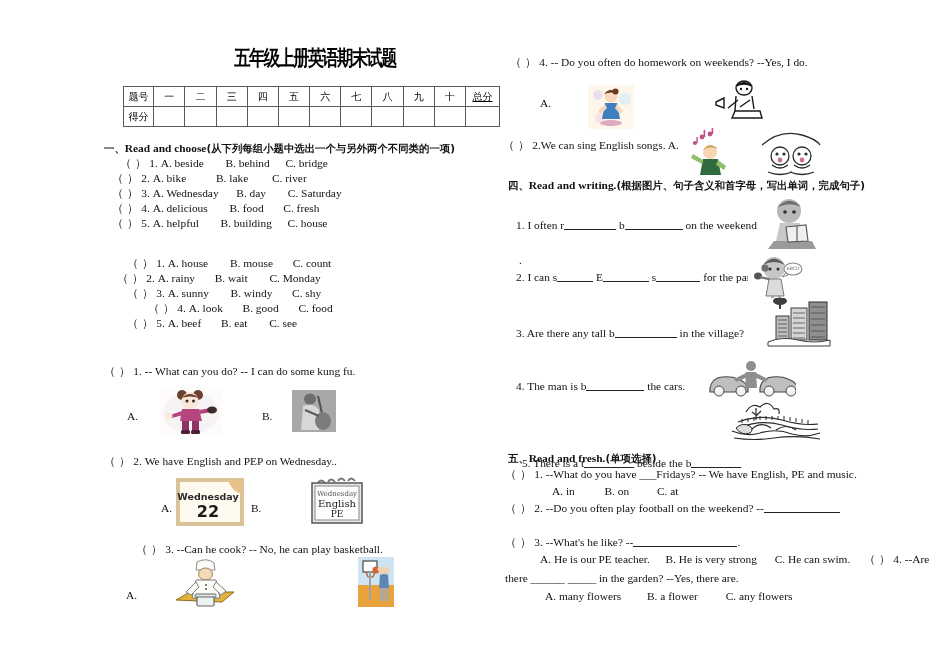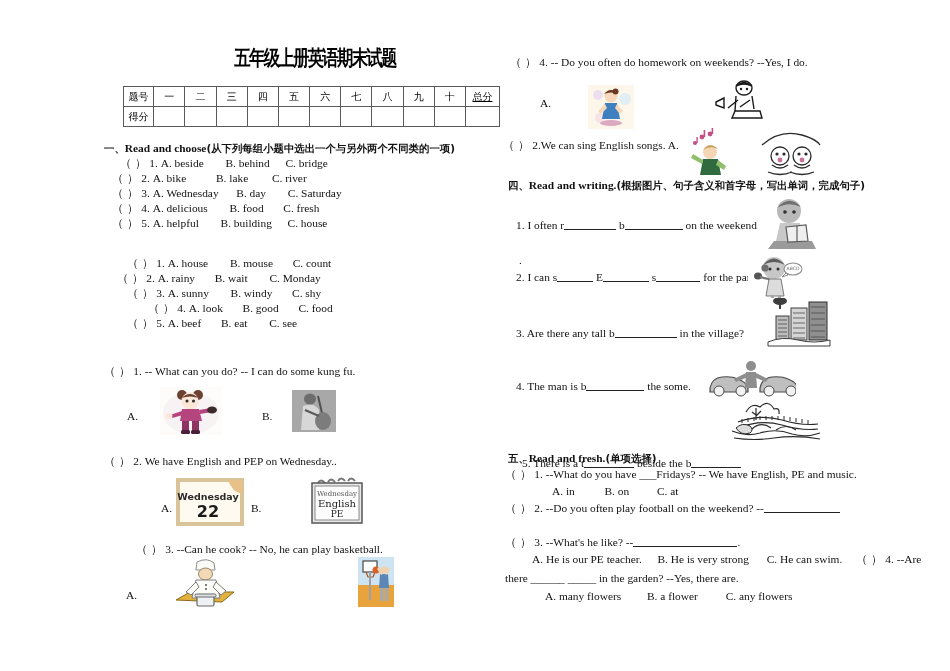--- a/index.html
+++ b/index.html
@@ -488,21 +488,21 @@
           <path d="M31 15 H43 M31 20 H43 M31 25 H43 M31 30 H43 M31 35 H43 M31 40 H43"></path>
           <path d="M49 9 H63 M49 15 H63 M49 21 H63 M49 27 H63 M49 33 H63 M49 39 H63"></path>
         </g>
         <path d="M6 44 q14 -6 30 -2 q16 4 32 0 l0 6 L6 48Z" fill="#fff" stroke="#3c3c3c" stroke-width="1"></path>
       </svg>
     </div>
 
     <div class="t" style="left:16px;top:379px;">
       <span>4.</span>
       <span>The man is b</span><span class="blank" style="width:58px"></span>
-      <span>the some.</span>
+      <span>the cars.</span>
     </div>
 
     <div class="pic" style="left:206px;top:358px;width:90px;height:40px;">
       <svg width="90" height="40" viewBox="0 0 90 40">
         <rect width="90" height="40" fill="#ffffff"></rect>
         <g fill="#bfbfbf" stroke="#4a4a4a" stroke-width="1.2">
           <path d="M4 30 q2 -10 12 -11 q10 -1 16 2 q8 3 10 9 l0 4 L4 34Z"></path>
           <path d="M54 30 q2 -10 12 -11 q10 -1 16 2 q8 3 10 9 l0 4 L54 34Z"></path>
         </g>
         <g fill="#f2f2f2" stroke="#4a4a4a" stroke-width="1">
@@ -565,21 +565,21 @@
 
     <div class="t" style="left:5px;top:501px;">
       <span class="cn">（  ）</span>
       <span>2. --Do you often play football on the weekend?   --</span><span class="blank" style="width:76px"></span>
     </div>
 
     <div class="t" style="left:5px;top:535px;">
       <span class="cn">（  ）</span>
       <span>3. --What's he like?   --</span><span class="blank" style="width:104px"></span><span>.</span>
     </div>
-    <div class="t" style="left:32px;top:553px;">
+    <div class="t" style="left:40px;top:553px;">
       <span>A. He is our PE teacher.</span>
       <span style="display:inline-block;width:10px"></span>
       <span>B. He is very strong</span>
       <span style="display:inline-block;width:12px"></span>
       <span>C. He can swim.</span>
       <span style="display:inline-block;width:8px"></span>
       <span class="cn">（  ）</span>
       <span>4. --Are</span>
     </div>
     <div class="t" style="left:5px;top:572px;">

